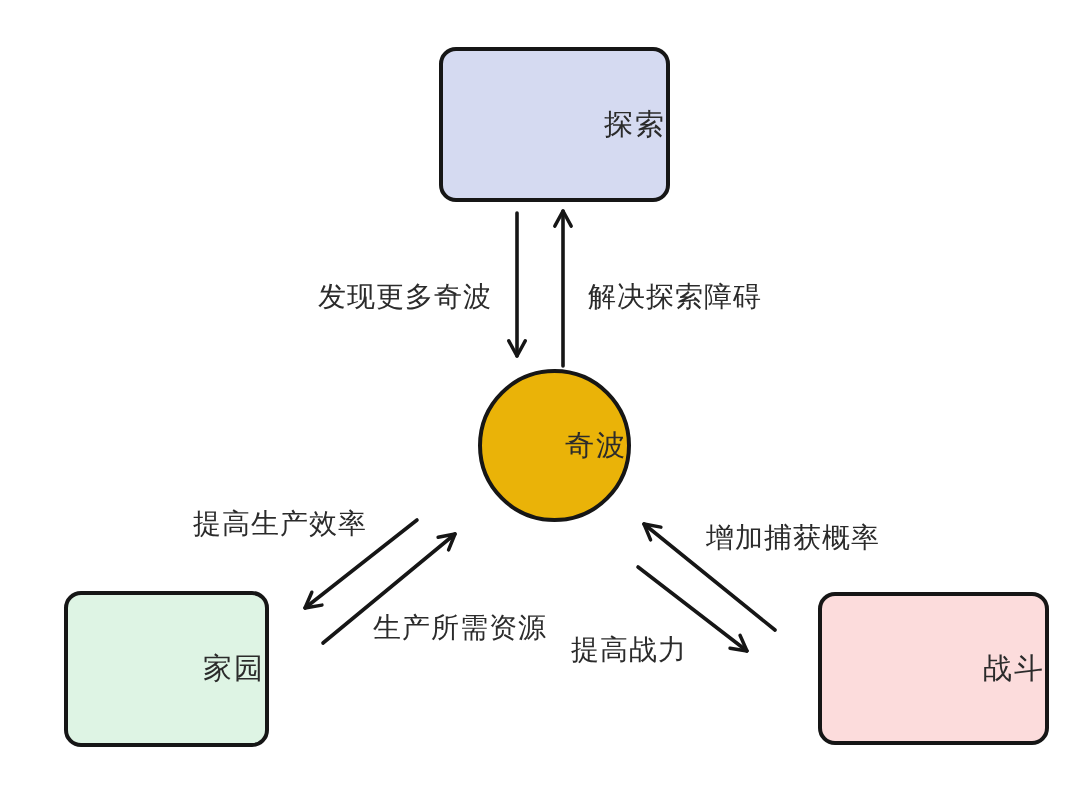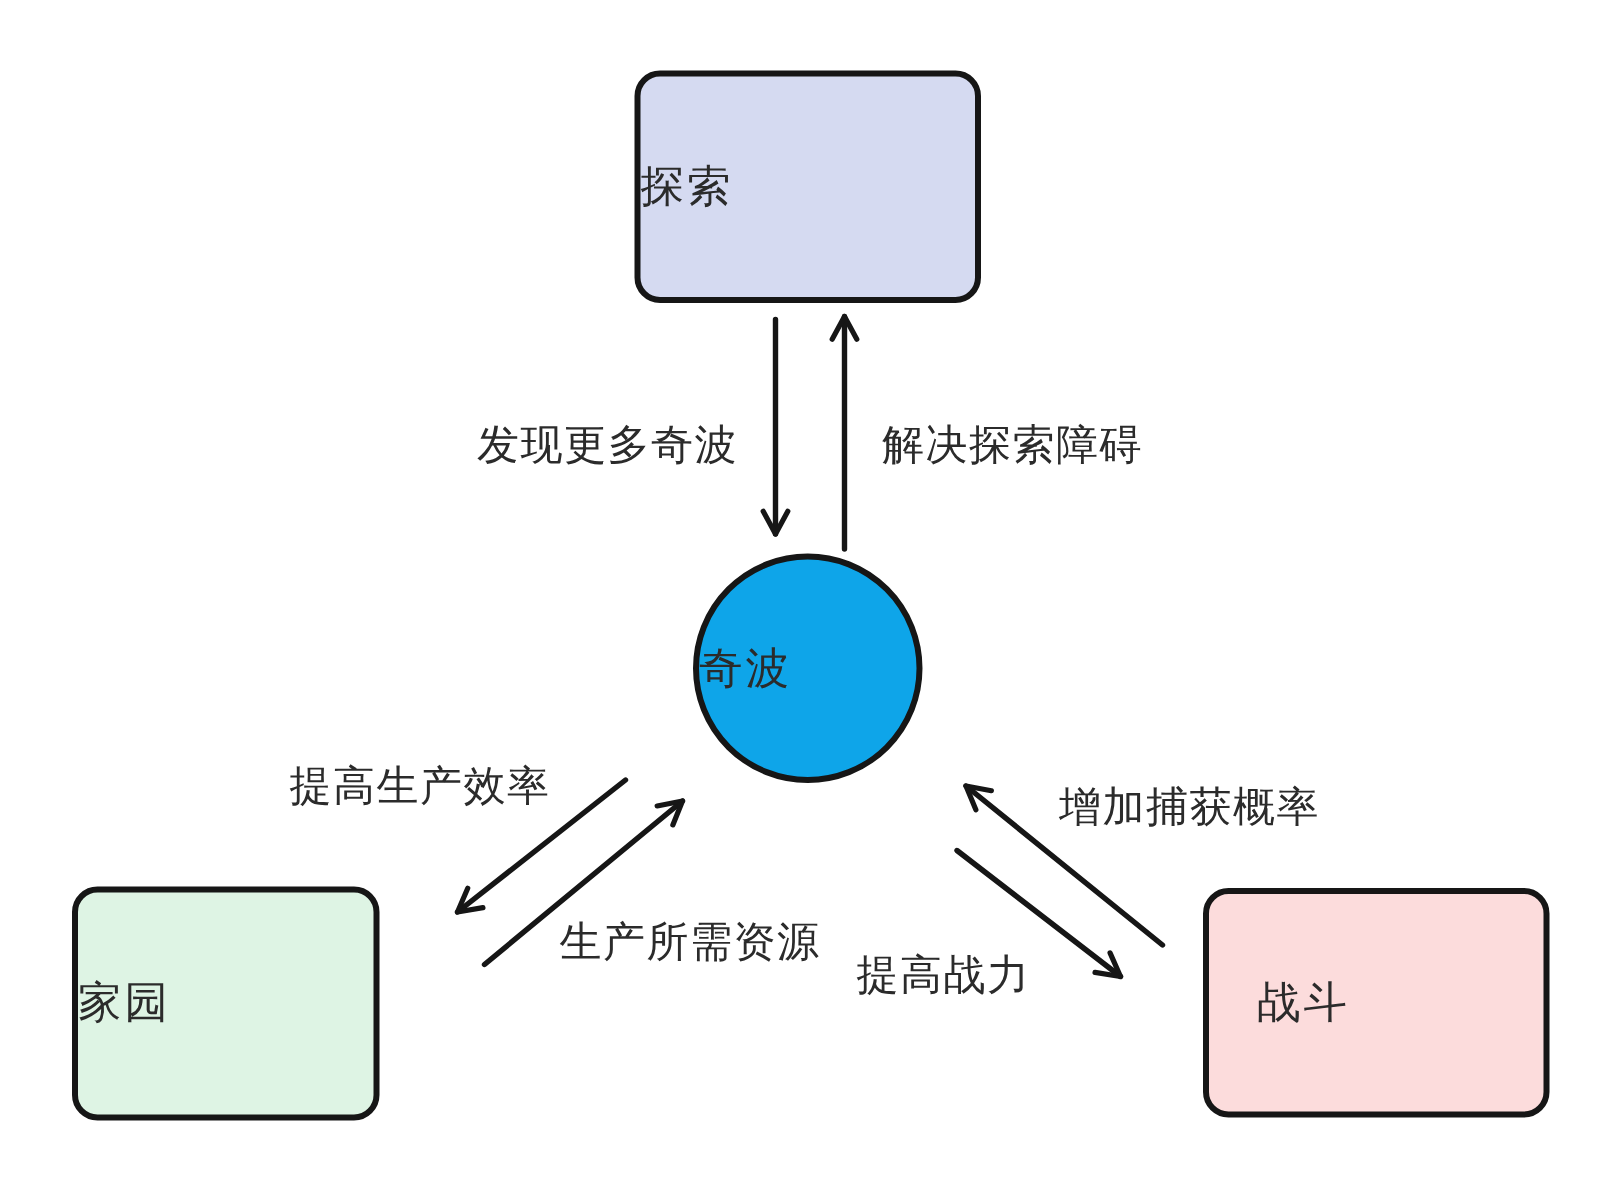--- a/index.html
+++ b/index.html
@@ -19,40 +19,41 @@
     position: absolute;
     left: 0;
     top: 0;
     width: 1080px;
     height: 792px;
   }
   .node {
     position: absolute;
     display: flex;
     align-items: center;
-    justify-content: flex-start;
+    justify-content: flex-end;
     box-sizing: border-box;
     border: 4px solid #161616;
     color: #2b2b2b;
     font-size: 29px;
     letter-spacing: 2px;
+    margin-left: 16px;
   }
   .node.rect {
     border-radius: 17px;
   }
   .node.circle {
     border-radius: 50%;
   }
   #node-explore {
     left: 423px; top: 47px; width: 231px; height: 155px;
     background: #d5daf1;
   }
   #node-qibo {
     left: 462px; top: 369px; width: 153px; height: 153px;
-    background: #0ea5e9;
+    background: #eab308;
   }
   #node-home {
     left: 48px; top: 591px; width: 205px; height: 156px;
     background: #def4e4;
   }
   #node-battle {
     left: 802px; top: 592px; width: 231px; height: 153px;
     background: #fcdcdc;
     padding-left: 32px;
   }

